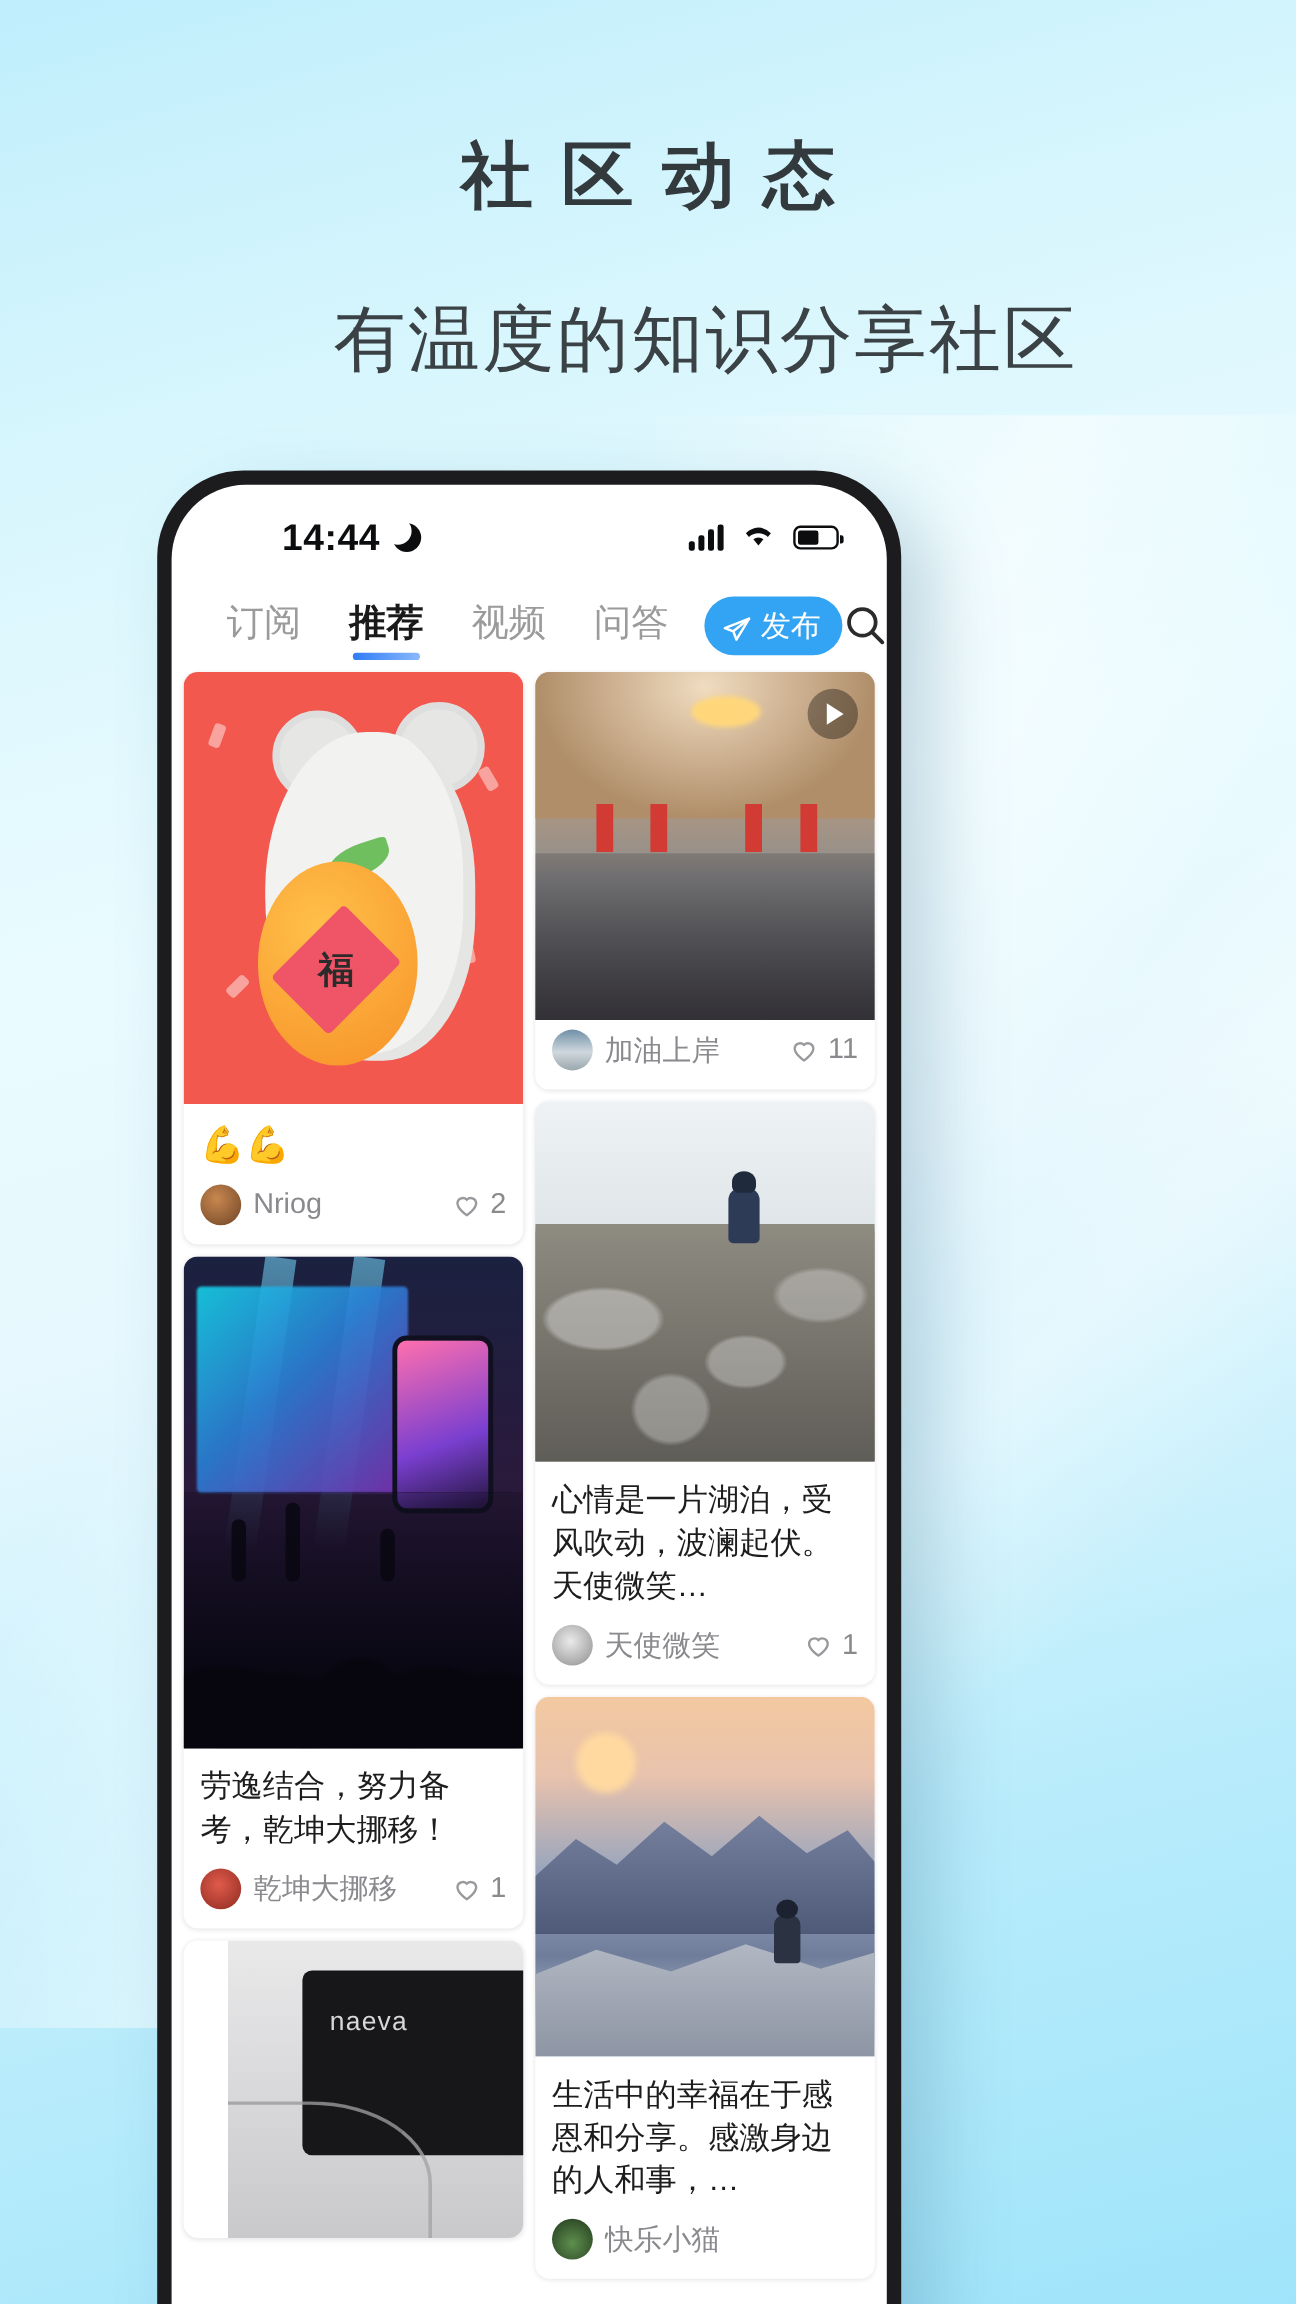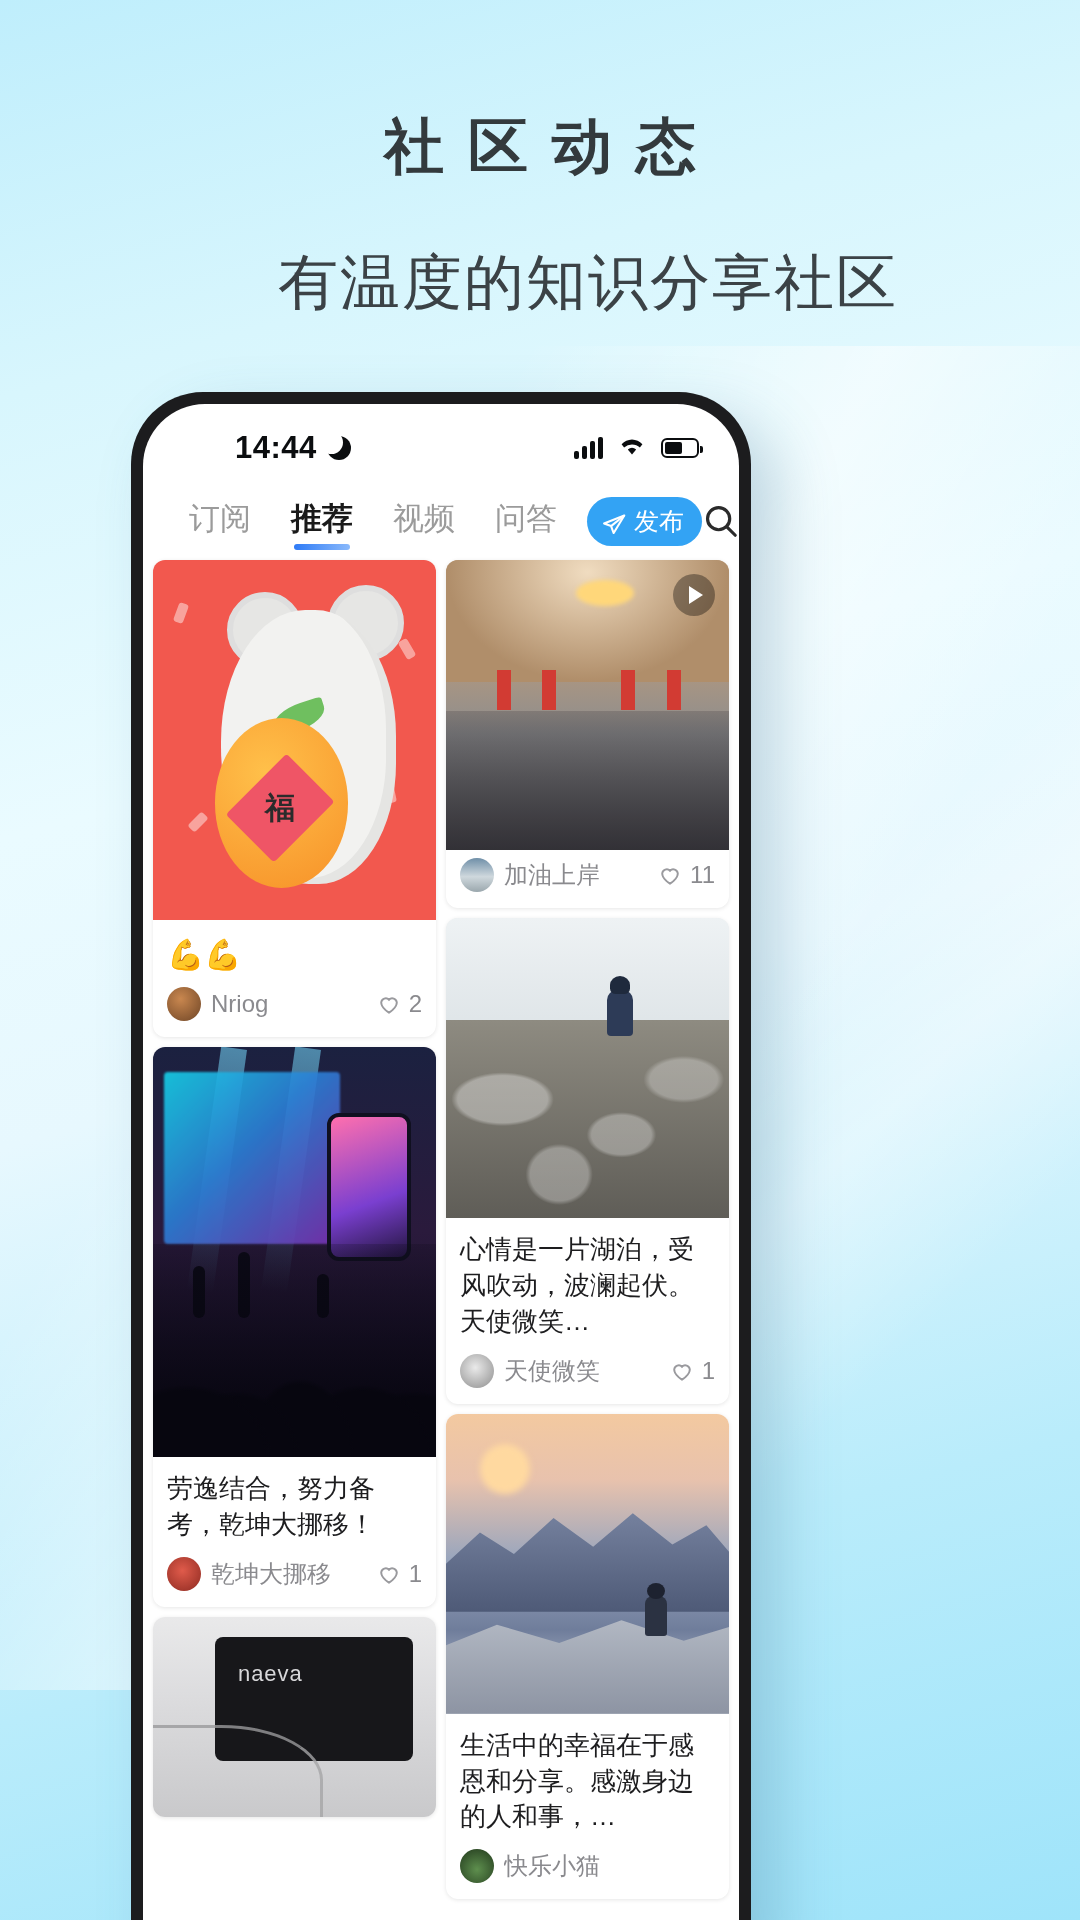--- a/index.html
+++ b/index.html
@@ -262,21 +262,21 @@
   }
   .m-mtn .hiker{
     position:absolute; right:22%; bottom:26%; width:22px; height:40px;
     background:#2b3242; border-radius:8px 8px 3px 3px;
   }
   .m-mtn .hiker:after{
     content:""; position:absolute; left:2px; top:-13px; width:18px; height:16px;
     background:#1d2230; border-radius:50%;
   }
 
-  .m-desk{ height:200px; background:linear-gradient(180deg,#e9e9ea 0%,#dcdcde 40%,#c9c9cb 100%); position:relative; }
+  .m-desk{ height:248px; background:linear-gradient(180deg,#e9e9ea 0%,#dcdcde 40%,#c9c9cb 100%); position:relative;margin-left:37px; }
   .m-desk .pad{
     position:absolute; left:22%; top:10%; width:70%; height:62%;
     background:#17171a; border-radius:8px;
   }
   .m-desk .logo{
     position:absolute; left:30%; top:22%; color:#d8d8da; font-size:22px; letter-spacing:1px;
   }
   .m-desk .wire{
     position:absolute; left:0; bottom:0; width:60%; height:46%;
     border-top:3px solid #9a9a9c; border-right:3px solid #a5a5a7;

